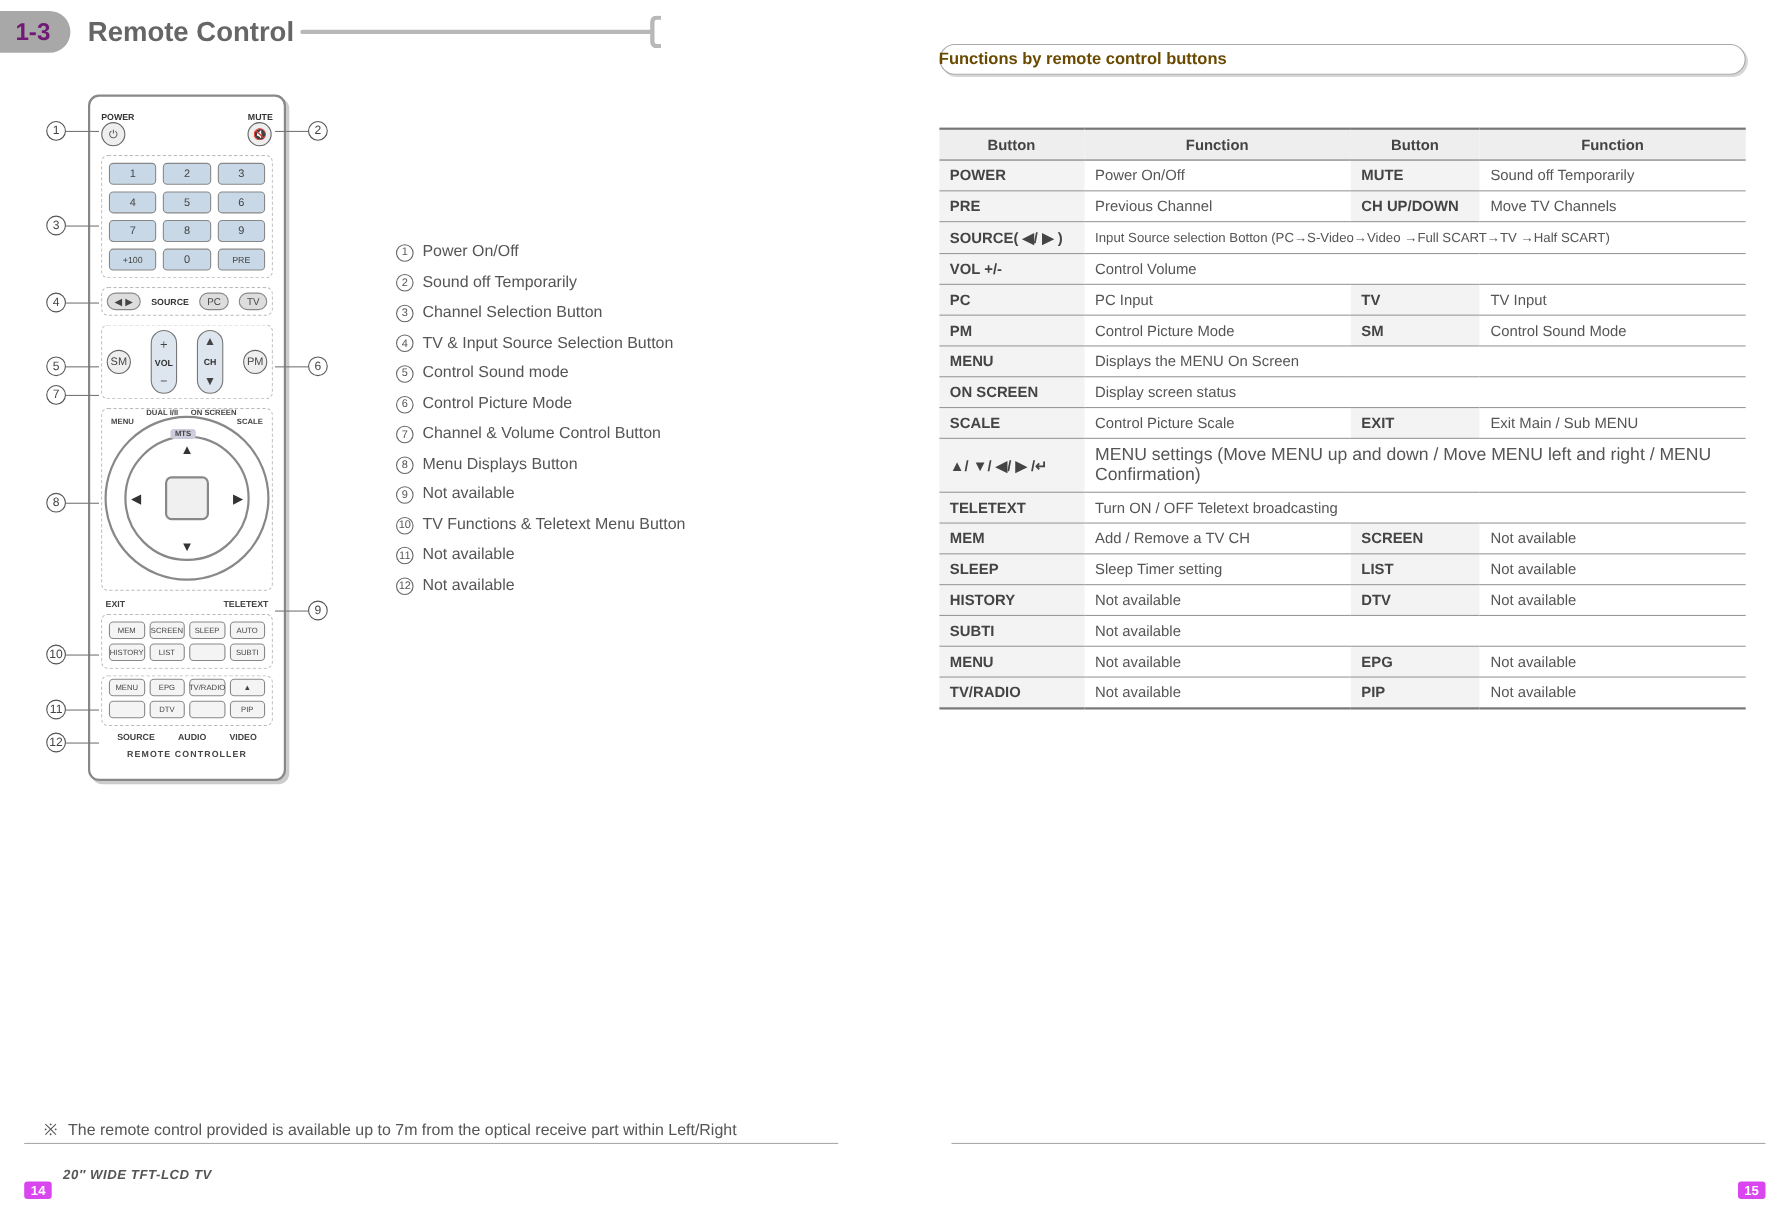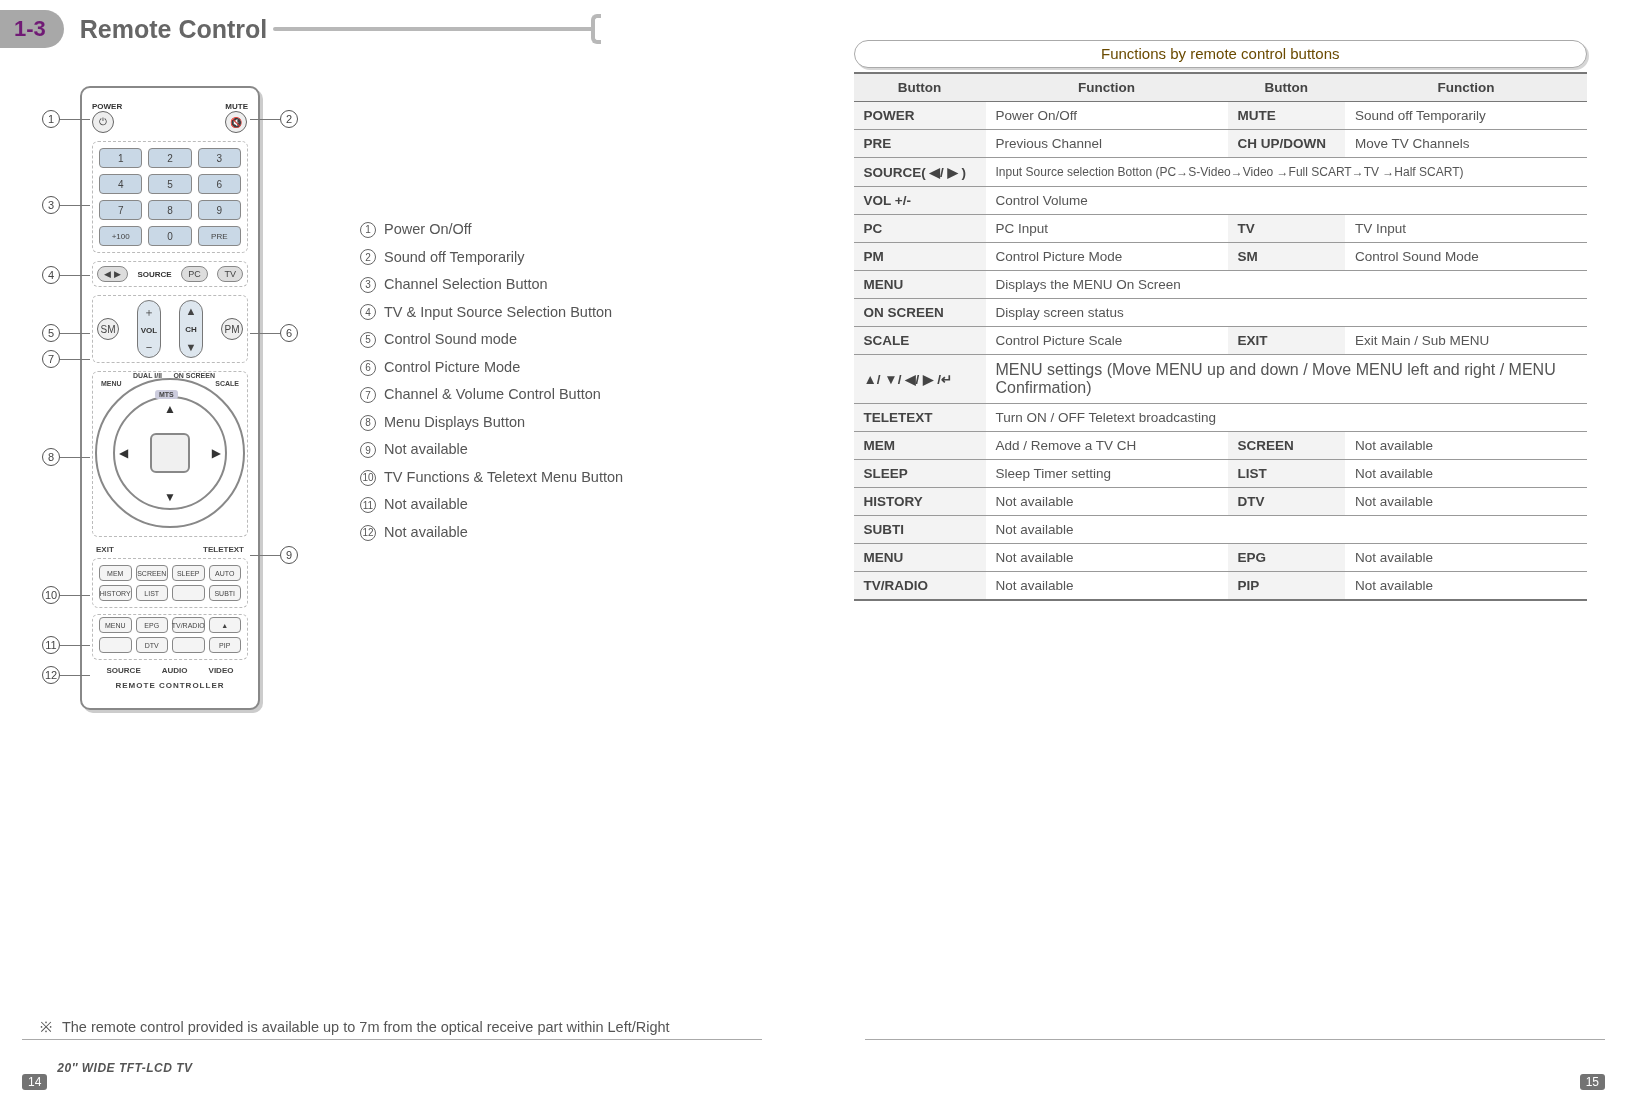--- a/index.html
+++ b/index.html
@@ -158,25 +158,26 @@
   .right-header .bar {
     position:absolute; left:0; right:0; top:4px;
     height:28px;
     border:1.5px solid #aaa;
     border-radius:14px;
     background:#fff;
     box-shadow: 2px 2px 0 #d6d6d6;
   }
   .right-header .txt {
     position:absolute; left:0; right:0; top:4px; height:28px;
-    text-align:center; line-height:28px;
-    font-weight:normal; color:#6a4a00; font-size:15px;
+    text-align:left; line-height:28px;
+    font-weight:bold; color:#6a4a00; font-size:15px;
   }
 
   .func-table {
+    margin-top: 44px;
     width: 100%;
     border-collapse: collapse;
     font-size: 13.5px;
   }
   .func-table th {
     background:#eee;
     font-weight:bold;
     text-align:center;
     padding:6px 8px;
     border-top:2px solid #777;
@@ -191,21 +192,21 @@
   .func-table td.fn { color:#555; }
   .func-table tr.last td { border-bottom:2px solid #777; }
 
   
   .footer-left, .footer-right {
     position:absolute; bottom:14px; font-size:12px; color:#555;
     display:flex; align-items:center; gap:10px;
   }
   .footer-left { left:22px; border-top:1px solid #aaa; padding-top:6px; width:740px;}
   .footer-right { right:22px; border-top:1px solid #aaa; padding-top:6px; width:740px; justify-content:flex-end;}
-  .pgnum { background:#737373; color:#fff; padding:1px 6px; border-radius:3px; font-weight:normal;margin-top:28px;}
+  .pgnum { background:#d946ef; color:#fff; padding:1px 6px; border-radius:3px; font-weight:bold;margin-top:28px;}
   .foot-title { font-weight:bold; letter-spacing:0.5px; font-style:italic;}
 </style>
 </head>
 <body>
 
 <div class="page-wrap">
 
   <div class="left-page">
     <div class="section-tab">
       <div class="tab-row">

